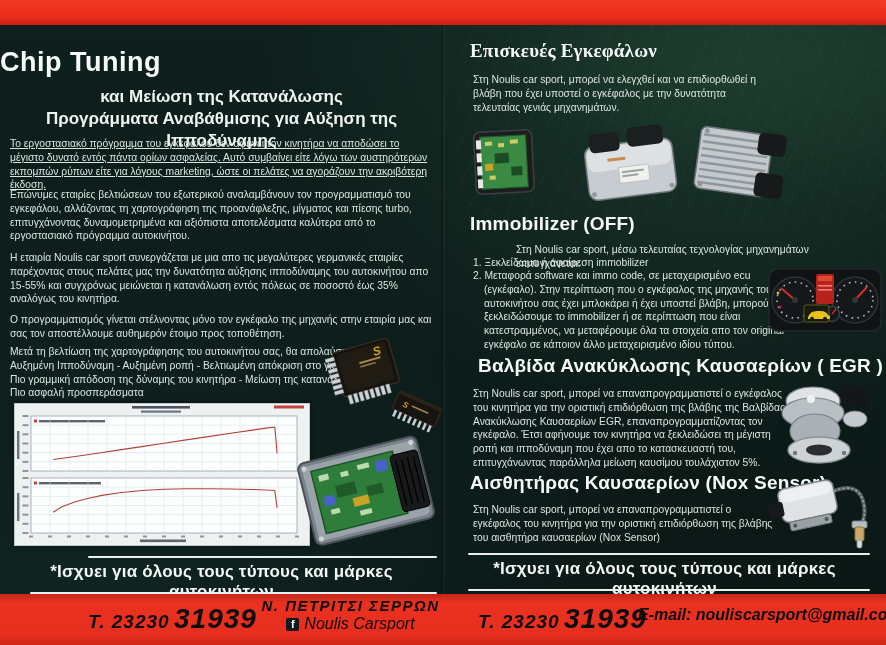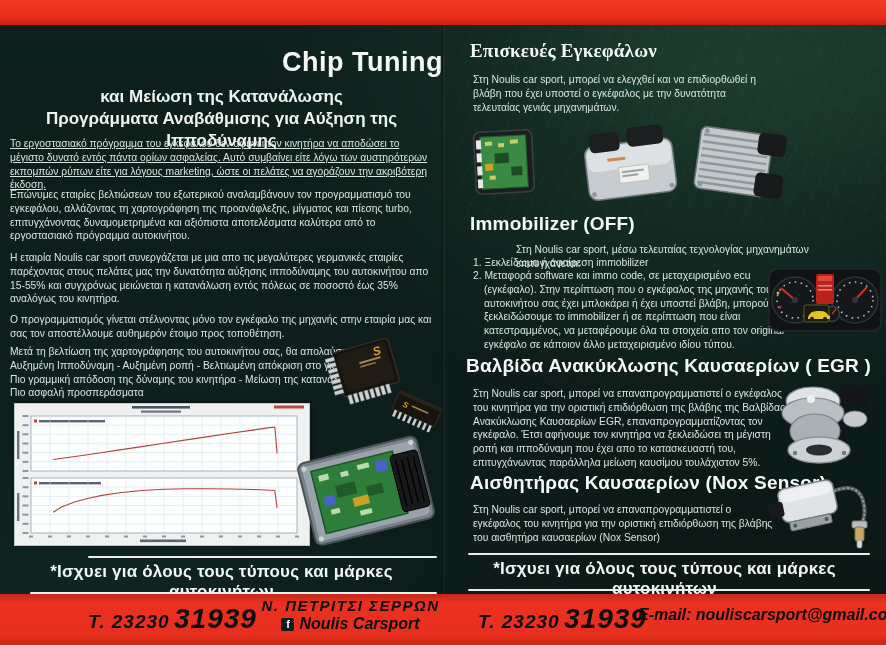--- a/index.html
+++ b/index.html
@@ -14,21 +14,21 @@
           repeating-linear-gradient(115deg, rgba(0,0,0,0) 0 17px, rgba(90,140,100,.12) 17px 18px),
           repeating-linear-gradient(25deg, rgba(0,0,0,0) 0 26px, rgba(70,120,85,.10) 26px 27px),
           radial-gradient(ellipse at 85% 15%, rgba(46,96,60,.4), rgba(0,0,0,0) 65%);}
   .bg-circuit2{position:absolute;right:0;top:225px;width:120px;height:330px;opacity:.35;pointer-events:none;
         background:repeating-linear-gradient(100deg, rgba(0,0,0,0) 0 14px, rgba(80,120,90,.10) 14px 15px);}
   .top-bar{position:absolute;left:0;top:0;width:886px;height:25px;background:linear-gradient(180deg,#f23b24 0%,#e92c1b 70%,#c92013 100%);}
   .fold{position:absolute;left:441px;top:25px;height:577px;width:4px;background:linear-gradient(90deg,rgba(0,0,0,0),rgba(0,0,0,.45),rgba(90,120,110,.15),rgba(0,0,0,0));}
   .panel{position:absolute;top:25px;width:443px;height:577px;}
   .panel-left{left:0;} .panel-right{left:443px;}
 
-  .main-title{position:absolute;top:22px;left:0;width:100%;text-align:right;
+  .main-title{position:absolute;top:22px;left:0;width:100%;text-align:left;
         font-size:27px;font-weight:700;color:#f5f9f7;letter-spacing:.5px;}
   .subtitle{position:absolute;top:61px;left:0;width:100%;text-align:center;
         font-size:17px;font-weight:700;color:#eef4f1;line-height:1.3;}
   .body-text{position:absolute;font-size:10.3px;line-height:1.34;color:#d9e4df;}
   .benefit-line{margin:0;}
   .section-heading{position:absolute;font-size:19px;font-weight:700;color:#f4f8f6;letter-spacing:.2px;}
   .hang{padding-left:11px;text-indent:-11px;}
 
   .footnote-line{position:absolute;height:2px;background:#e9efec;border-radius:1px;}
   .footnote-text{position:absolute;left:0;width:100%;text-align:center;
@@ -41,21 +41,21 @@
         background:linear-gradient(180deg,#c4291a 0%,#ea3120 18%,#e72f1f 78%,#d02715 100%);
         color:#0d0d0d;font-style:italic;}
   .phone{position:absolute;top:9px;white-space:nowrap;}
   .phone .pre{font-size:19px;font-weight:800;letter-spacing:1px;}
   .phone .num{font-size:28px;font-weight:900;letter-spacing:1px;}
   .footer-center{position:absolute;left:238px;top:3px;width:225px;text-align:center;}
   .footer-center .addr{font-size:15px;font-weight:800;letter-spacing:1.5px;}
   .fb-row{margin-top:1px;display:flex;align-items:center;justify-content:center;gap:5px;}
   .fb-badge{display:inline-flex;align-items:center;justify-content:center;width:13px;height:13px;
         background:#101820;color:#fff;font-style:normal;font-weight:700;font-size:11px;border-radius:2px;}
-  .fb-name{font-size:16px;font-weight:700;}
+  .fb-name{font-size:16px;font-weight:400;}
   .email{position:absolute;left:638px;top:12px;font-size:16px;font-weight:800;white-space:nowrap;}
 </style>
 </head>
 <body>
 
 <div class="page">
   <div class="bg-circuit"></div>
   <div class="bg-circuit2"></div>
   <div class="top-bar"></div>
   <div class="fold"></div>
@@ -339,21 +339,21 @@
       <rect x="50" y="22" width="14" height="1.6" fill="#e8837a"></rect>
       <rect x="50" y="26" width="14" height="1.6" fill="#e8837a"></rect>
       <circle cx="64" cy="51" r="7.5" fill="#14181a" stroke="#3a4145" stroke-width="1.4"></circle>
       <line x1="64" y1="51" x2="68" y2="46" stroke="#d03026" stroke-width="1.4"></line>
       <rect x="36" y="42" width="25" height="17" rx="2" fill="#191b0e" stroke="#5f5f1e" stroke-width="1"></rect>
       <path d="M40 54 q2,-6 9,-6 l4,0 q5,0 7,4 l2,1 l0,3 l-22,0 z" fill="#e4c419"></path>
       <circle cx="44" cy="55.5" r="1.8" fill="#191b0e"></circle>
         <circle cx="57" cy="55.5" r="1.8" fill="#191b0e"></circle>
     </svg>
 
-    <div class="section-heading" style="top:330px;left:23px;">Βαλβίδα Ανακύκλωσης Καυσαερίων ( EGR )</div>
+    <div class="section-heading" style="top:330px;left:35px;">Βαλβίδα Ανακύκλωσης Καυσαερίων ( EGR )</div>
     <div class="body-text" style="top:362px;left:30px;width:322px;">Στη Noulis car sport, μπορεί να επαναπρογραμματιστεί ο εγκέφαλος του κινητήρα για την οριστική επιδιόρθωση της βλάβης της Βαλβίδας Ανακύκλωσης Καυσαερίων EGR, επαναπρογραμματίζοντας τον εγκέφαλο. Έτσι αφήνουμε τον κινητήρα να ξεκλειδώσει τη μέγιστη ροπή και ιπποδύναμη που έχει απο το κατασκευαστή του, επιτυγχάνωντας παράλληλα μείωση καυσίμου τουλάχιστον 5%.</div>
 
     <svg class="img-abs" style="left:322px;top:348px;" width="118" height="98" viewBox="0 0 118 98">
       <rect x="76" y="14" width="28" height="17" rx="4" fill="#141617" transform="rotate(14 90 22)"></rect>
       <ellipse cx="48" cy="28" rx="27" ry="14" fill="#dfe3e5" stroke="#7c848a" stroke-width="1.2"></ellipse>
       <ellipse cx="48" cy="40" rx="31" ry="15" fill="#b9c0c4" stroke="#7c848a" stroke-width="1.2"></ellipse>
       <ellipse cx="50" cy="58" rx="25" ry="17" fill="#aab1b6" stroke="#79828a" stroke-width="1.2"></ellipse>
       <ellipse cx="90" cy="46" rx="12" ry="8" fill="#c5cbce" stroke="#79828a" stroke-width="1"></ellipse>
       <ellipse cx="54" cy="77" rx="31" ry="13" fill="#ccd2d5" stroke="#8a9297" stroke-width="1.4"></ellipse>
       <ellipse cx="54" cy="77" rx="13" ry="5.5" fill="#2a2e31"></ellipse>

